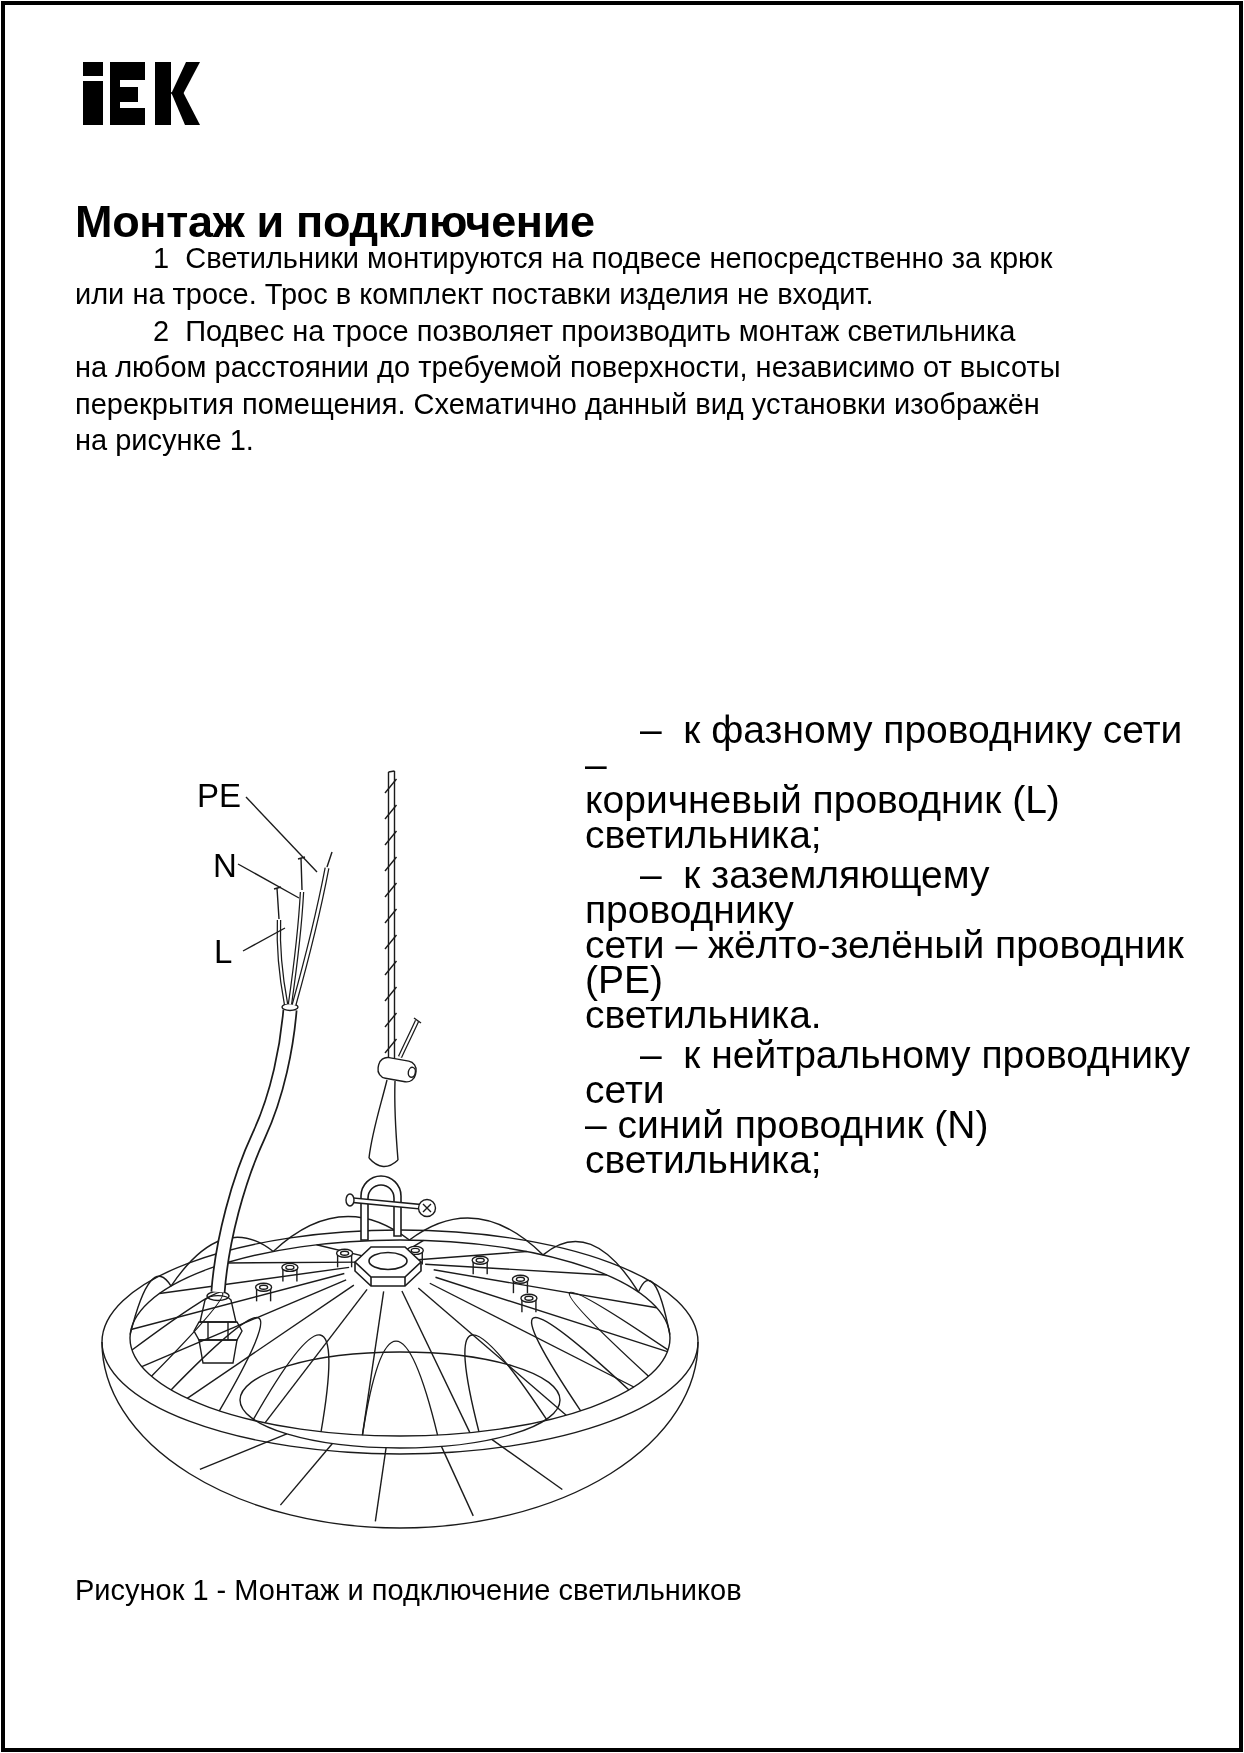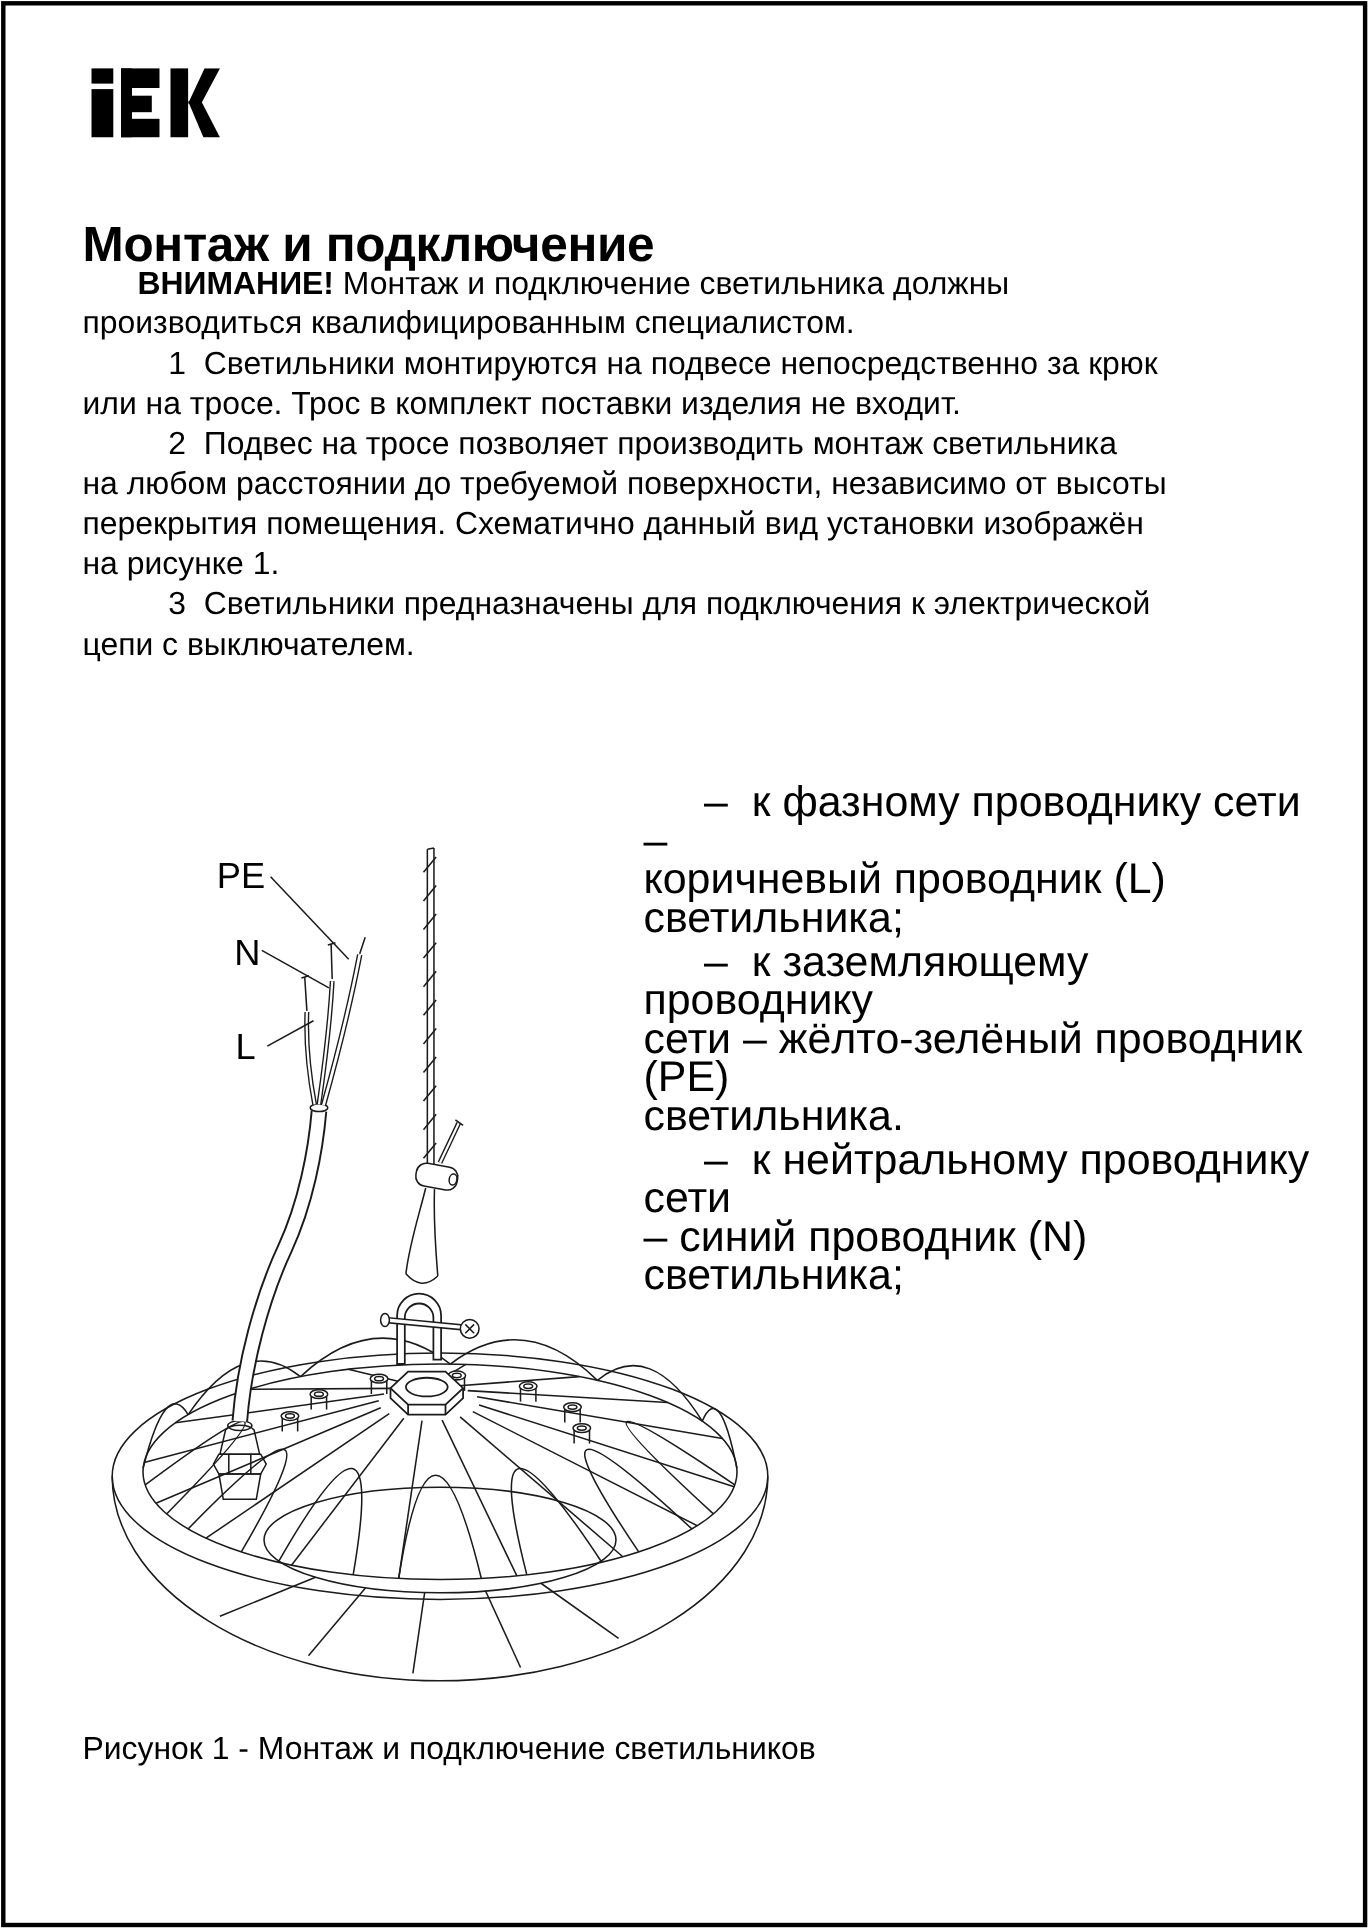--- a/index.html
+++ b/index.html
@@ -35,30 +35,26 @@
       <rect x="27" y="46" width="35" height="17"></rect>
       <rect x="72" y="0" width="16" height="63"></rect>
       <polygon points="88,32 103,0 117,0 99,34"></polygon>
       <polygon points="88,30 100,30 117,63 102,63"></polygon>
     </g>
   </svg>
 
   <div class="title">Монтаж и подключение</div>
 
   <div class="intro">
-    <p class="warn"><b>ВНИМАНИЕ!</b><span> Монтаж и подключение светильника должны
-производиться квалифицированным специалистом.</span></p>
     <p class="num">1&nbsp; Светильники монтируются на подвесе непосредственно за крюк
 или на тросе. Трос в комплект поставки изделия не входит.</p>
     <p class="num">2&nbsp; Подвес на тросе позволяет производить монтаж светильника
 на любом расстоянии до требуемой поверхности, независимо от высоты
 перекрытия помещения. Схематично данный вид установки изображён
 на рисунке 1.</p>
-    <p class="num">3&nbsp; Светильники предназначены для подключения к электрической
-цепи с выключателем.</p>
   </div>
 
   <div class="bullets">
     <p>–&nbsp; к фазному проводнику сети –
 коричневый проводник (L) светильника;</p>
     <p>–&nbsp; к заземляющему проводнику
 сети – жёлто-зелёный проводник (PE)
 светильника.</p>
     <p>–&nbsp; к нейтральному проводнику сети
 – синий проводник (N) светильника;</p>

